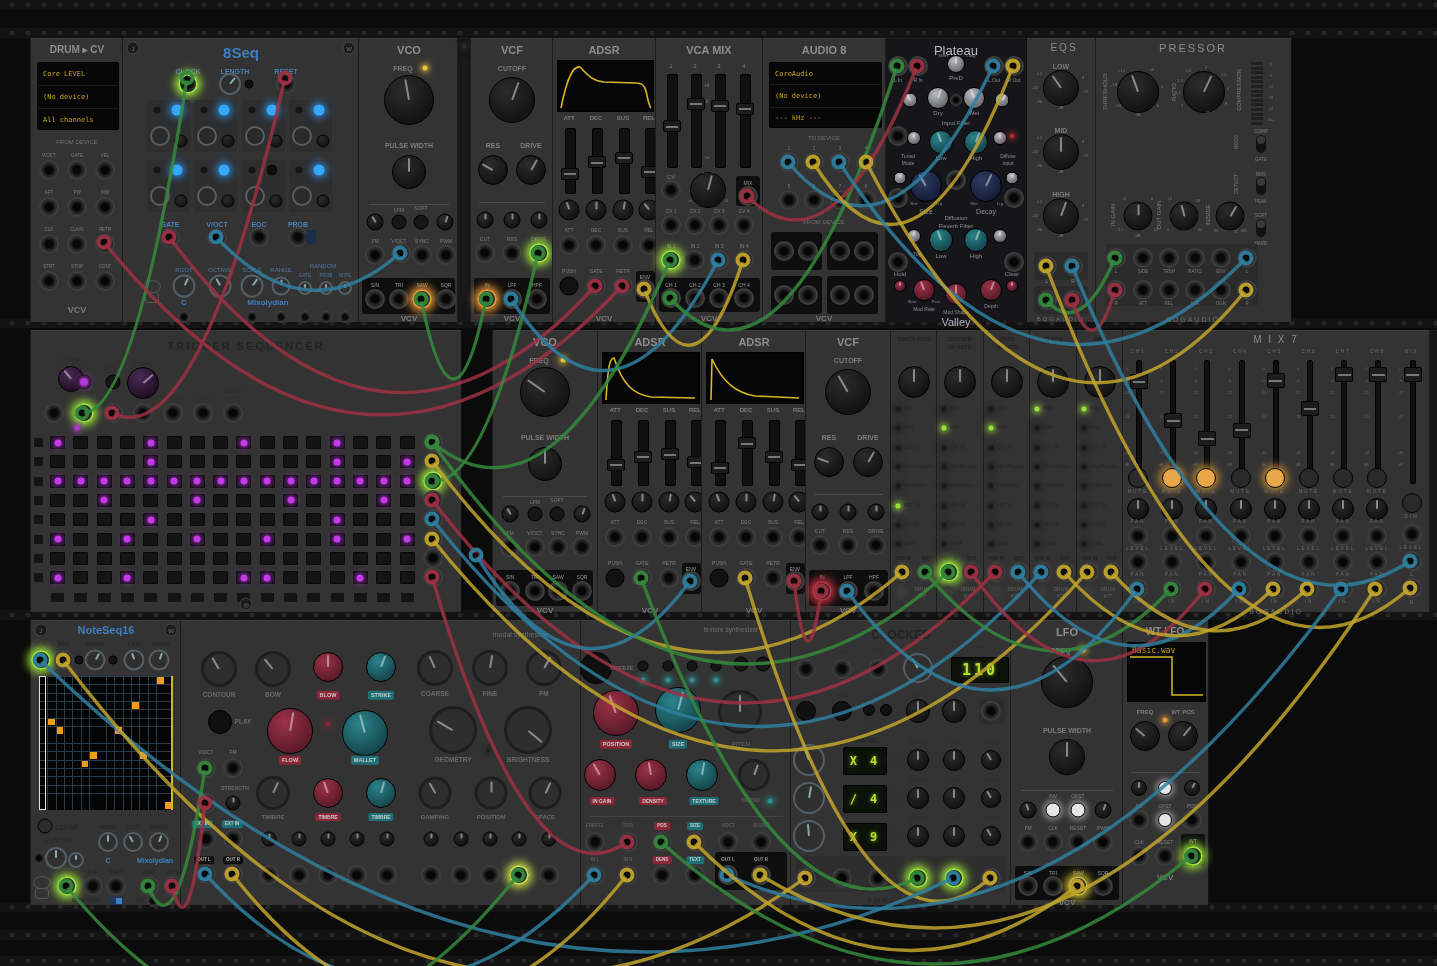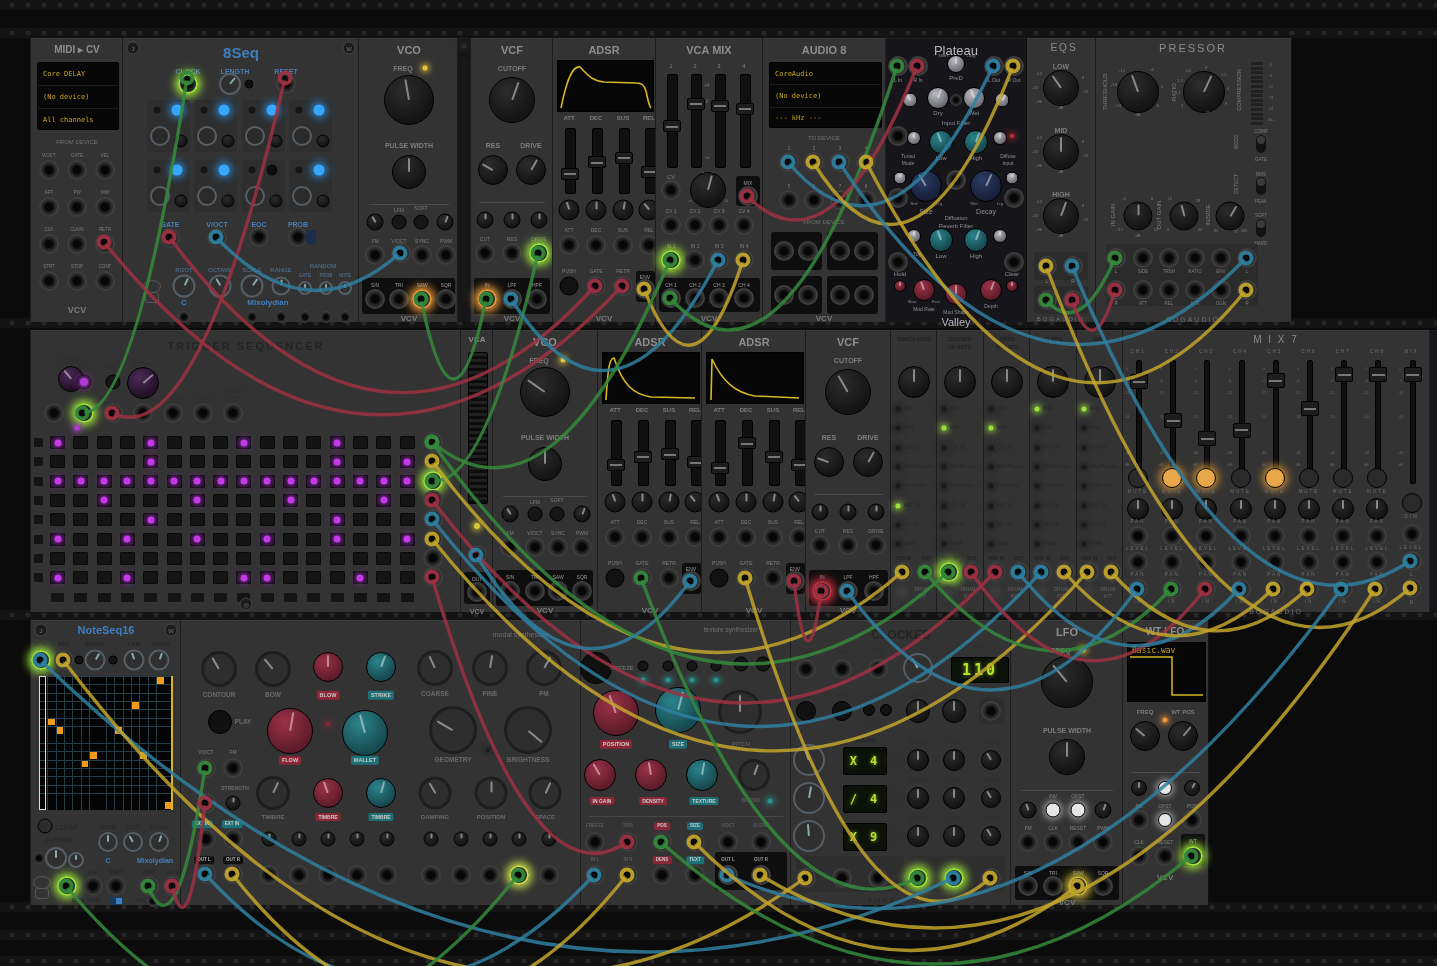--- a/index.html
+++ b/index.html
@@ -52,23 +52,23 @@
 
 <div id="rack">
     <div class="rail" style="top: 0px;"></div>
     <div class="rail" style="top: 28px;"></div>
     <div class="rail" style="top: 318px;"></div>
     <div class="rail" style="top: 610px;"></div>
     <div class="rail" style="top: 902px;"></div>
     <div class="rail" style="top: 930px;"></div>
     <div class="rail" style="top: 956px;"></div>
     <div class="module" style="left: 30px; top: 38px; width: 92px; height: 284px;">
-      <div class="lbl" style="left: 46px; top: 12px; font-size: 10px; color: rgb(141, 141, 141); font-weight: bold;">MIDI ▸ CV</div>
+      <div class="lbl" style="left: 46px; top: 12px; font-size: 10px; color: rgb(141, 141, 141); font-weight: bold;">DRUM ▸ CV</div>
       <div class="scr" style="left: 6px; top: 24px; width: 80px; height: 66px; font-size: 7px;">
-        <div class="row" style="height: 22px;">Core DELAY</div>
+        <div class="row" style="height: 22px;">Core LEVEL</div>
         <div class="row" style="height: 22px;">(No device)</div>
         <div class="row" style="height: 22px;">All channels</div>
       </div>
       <div class="lbl" style="left: 46px; top: 104px; font-size: 6px; color: rgb(111, 111, 111);">FROM DEVICE</div>
       <div class="lbl" style="left: 18px; top: 118px; font-size: 4.5px; color: rgb(125, 125, 125);">V/OCT</div>
       <div class="lbl" style="left: 46px; top: 118px; font-size: 4.5px; color: rgb(125, 125, 125);">GATE</div>
       <div class="lbl" style="left: 74px; top: 118px; font-size: 4.5px; color: rgb(125, 125, 125);">VEL</div>
       <div class="jack" style="left: 18px; top: 132px; width: 16px; height: 16px;"></div>
       <div class="jack" style="left: 46px; top: 132px; width: 16px; height: 16px;"></div>
       <div class="jack" style="left: 74px; top: 132px; width: 16px; height: 16px;"></div>
@@ -972,30 +972,20 @@
       <div class="jack" style="left: 402px; top: 112px; width: 16px; height: 16px;"></div>
       <div class="jack" style="left: 402px; top: 131px; width: 16px; height: 16px;"></div>
       <div class="jack" style="left: 402px; top: 151px; width: 16px; height: 16px; box-shadow: rgb(155, 226, 58) 0px 0px 9px 3px; border-color: rgb(155, 226, 58);"></div>
       <div class="jack" style="left: 402px; top: 170px; width: 16px; height: 16px;"></div>
       <div class="jack" style="left: 402px; top: 189px; width: 16px; height: 16px;"></div>
       <div class="jack" style="left: 402px; top: 209px; width: 16px; height: 16px;"></div>
       <div class="jack" style="left: 402px; top: 228px; width: 16px; height: 16px;"></div>
       <div class="jack" style="left: 402px; top: 247px; width: 16px; height: 16px;"></div>
       <div class="led" style="left: 215px; top: 274px; width: 11px; height: 11px; background: rgb(28, 28, 28); border: 1px solid rgb(68, 68, 68); box-shadow: none; color: rgb(119, 119, 119); font-size: 6px; display: flex; align-items: center; justify-content: center; transform: translate(-50%, -50%);">◎</div>
     </div>
-    <div class="module" style="left: 460px; top: 330px; width: 32px; height: 282px;">
-      <div class="lbl" style="left: 16px; top: 10px; font-size: 8px; color: rgb(141, 141, 141); font-weight: bold;">VCA</div>
-      <div class="slider" style="left: 7px; top: 22px; width: 18px; height: 150px; background: repeating-linear-gradient(rgb(32, 32, 32) 0px, rgb(32, 32, 32) 3px, rgb(12, 12, 12) 3px, rgb(12, 12, 12) 6px);"></div>
-      <div class="led" style="left: 16px; top: 196px; width: 6px; height: 6px; background: rgb(216, 197, 58); box-shadow: rgb(216, 197, 58) 0px 0px 6px 1.5px;"></div>
-      <div class="jack" style="left: 16px; top: 225px; width: 16px; height: 16px;"></div>
-      <div class="box" style="left: 3px; top: 242px; width: 26px; height: 32px; background: rgb(14, 14, 14); border-radius: 3px;"></div>
-      <div class="lbl" style="left: 16px; top: 249px; font-size: 5px; color: rgb(154, 154, 154);">OUT</div>
-      <div class="jack" style="left: 16px; top: 262px; width: 16px; height: 16px;"></div>
-      <div class="lbl" style="left: 16px; top: 281px; font-size: 7px; color: rgb(122, 122, 122); font-weight: bold;">VCV</div>
-    </div>
     <div class="module" style="left: 492px; top: 330px; width: 105px; height: 282px;">
       <div class="lbl" style="left: 52px; top: 12px; font-size: 11px; color: rgb(141, 141, 141); font-weight: bold;">VCO</div>
       <div class="lbl" style="left: 46px; top: 30px; font-size: 7px; color: rgb(125, 125, 125); font-weight: bold;">FREQ</div>
       <div class="led" style="left: 70px; top: 30px; width: 5px; height: 5px; background: rgb(232, 195, 58); box-shadow: rgb(232, 195, 58) 0px 0px 6px 1.5px;"></div>
       <div class="knob k" style="left: 52px; top: 62px; width: 48px; height: 48px;">
         <div class="ptr" style="transform: translateX(-50%) rotate(-55deg); transform-origin: 50% 21.12px;"></div>
       </div>
       <div class="lbl" style="left: 52px; top: 107px; font-size: 7px; color: rgb(125, 125, 125); font-weight: bold;">PULSE WIDTH</div>
       <div class="knob k" style="left: 52px; top: 134px; width: 32px; height: 32px;">
         <div class="ptr" style="transform: translateX(-50%) rotate(0deg); transform-origin: 50% 14.08px;"></div>

